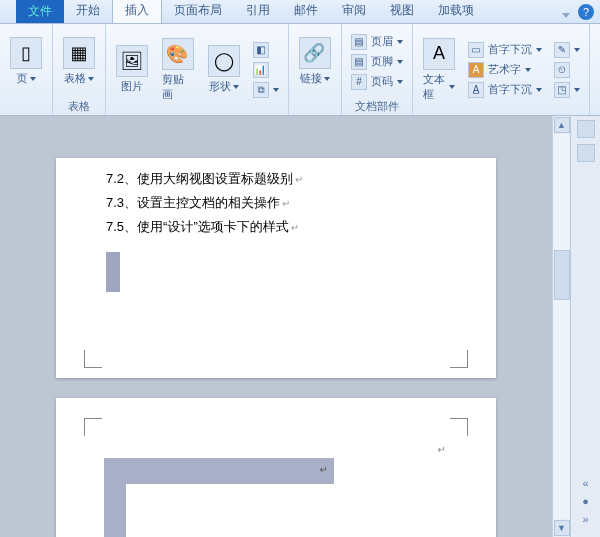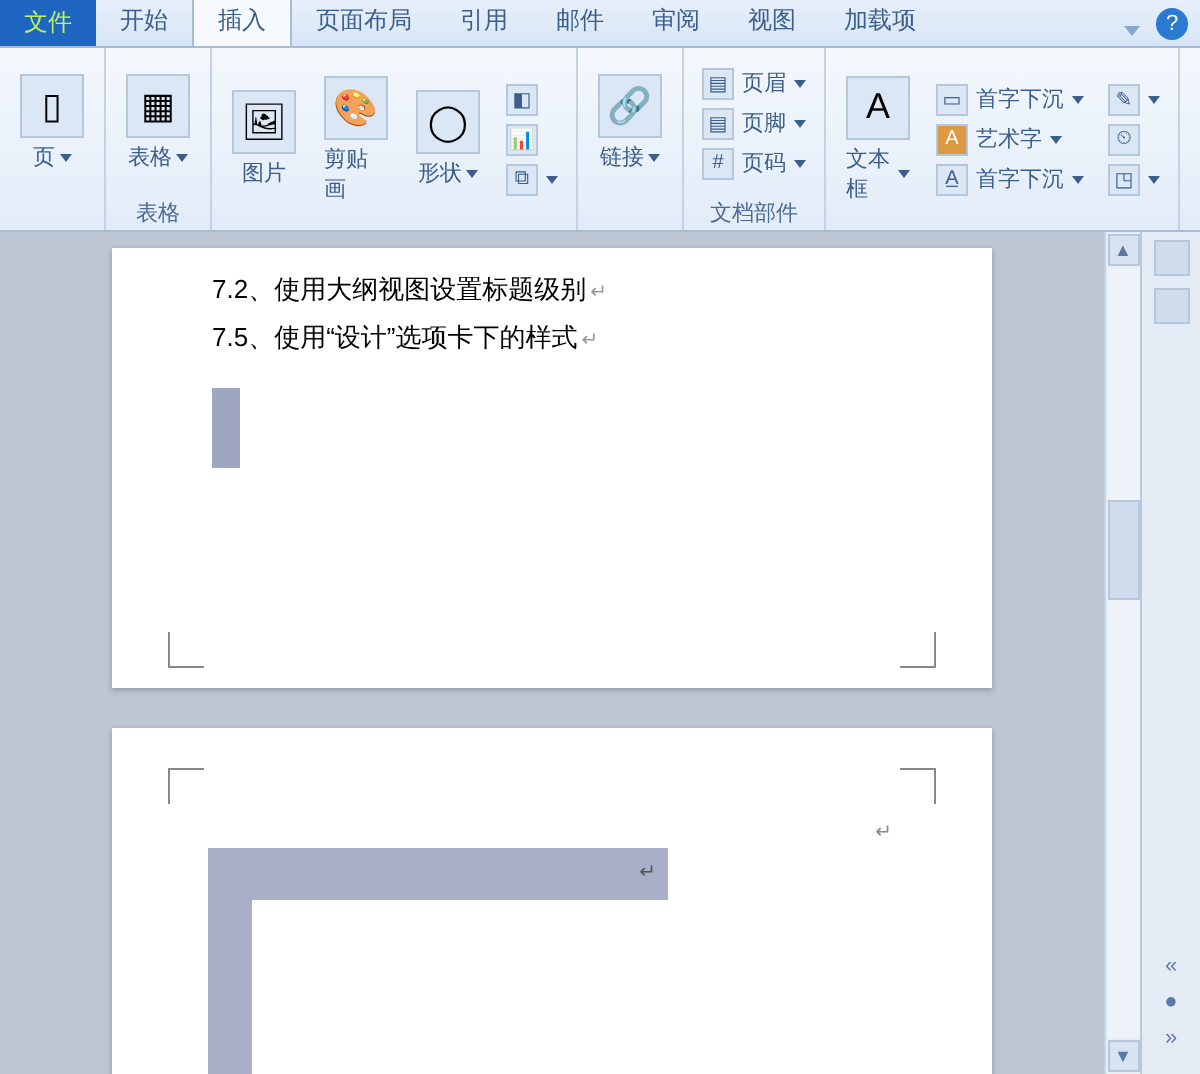--- a/index.html
+++ b/index.html
@@ -1,42 +1,42 @@
 <!DOCTYPE html>
 <html><head>
 <meta charset="utf-8">
 <style>
   * { box-sizing: border-box; margin: 0; padding: 0; }
   body { width: 600px; height: 537px; font-family: "Microsoft YaHei", Arial, sans-serif; font-size: 12px; background: #fff; overflow: hidden; }
 
   
   .tabs { height: 24px; background: linear-gradient(#e8f0fb,#d6e5f6); display: flex; align-items: flex-end; border-bottom: 1px solid #a9bcd6; }
   .tab { padding: 4px 12px; color: #3b5e8c; cursor: pointer; }
-  .tab.file { background: #1e66c1; color: #bef264; height: 24px; display:flex;align-items:center;border-radius:0 0 0 0; }
+  .tab.file { background: #1e66c1; color: #5eead4; height: 24px; display:flex;align-items:center;border-radius:0 0 0 0;margin-left:16px; }
   .tab.active { background: #f6f9fe; border: 1px solid #a9bcd6; border-bottom: none; border-radius: 3px 3px 0 0; }
   .tabs .spacer { flex: 1; }
   .help { width:16px;height:16px;border-radius:8px;background:#2a7ad1;color:#fff;display:flex;align-items:center;justify-content:center;font-size:11px;margin-right:6px;margin-bottom:3px; }
   .caret { display:inline-block; width:0;height:0;border-left:4px solid transparent;border-right:4px solid transparent;border-top:5px solid #8aa7cc;margin:0 8px 5px 4px; }
 
   
   .ribbon { height: 92px; background: linear-gradient(#f4f8fd,#e2ecf8); border-bottom: 1px solid #a9bcd6; display:flex; }
   .group { border-right: 1px solid #c3d3e7; display:flex; flex-direction:column; }
   .group-body { flex:1; display:flex; align-items:center; padding: 2px 6px; gap:6px; }
   .group-label { text-align:center; font-size:11px; color:#4d6a92; padding-bottom:2px; height:16px;}
   .bigbtn { display:flex; flex-direction:column; align-items:center; gap:2px; padding:2px 4px; cursor:pointer; }
   .bigbtn .ico { width:32px; height:32px; background:#dbe7f5; border:1px solid #b4c7dd; display:flex; align-items:center; justify-content:center; font-size:18px; }
   .bigbtn .lbl { font-size:11px; color:#3b5e8c; display:flex; align-items:center; gap:2px; }
   .smallcol { display:flex; flex-direction:column; gap:2px; }
   .smallbtn { display:flex; align-items:center; gap:4px; padding:1px 3px; cursor:pointer; font-size:11px; color:#3b5e8c; white-space:nowrap; }
   .smallbtn .sico { width:16px;height:16px;background:#dbe7f5;border:1px solid #b4c7dd;display:flex;align-items:center;justify-content:center;font-size:10px; }
   .dd { width:0;height:0;border-left:3px solid transparent;border-right:3px solid transparent;border-top:4px solid #3b5e8c;display:inline-block; }
 
   
   .workspace { position:relative; height: calc(537px - 24px - 92px); background:#bcc7d3; display:flex; }
-  .docscroll { flex:1; overflow:hidden; position:relative; padding: 0 0 0 0; }
+  .docscroll { flex:1; overflow:hidden; position:relative; padding: 0 0 0 0; margin-top: 34px; }
   .page { background:#fff; margin: 0 auto 18px auto; width: 440px; position:relative; box-shadow: 0 1px 3px rgba(0,0,0,0.25); }
   .page1 { height: 220px; }
   .page2 { height: 180px; margin-top:20px; }
   .content { padding: 0 50px 0 50px; }
   .line { font-size:13px; color:#000; margin: 6px 0; }
   .retmark { color:#999; font-size:10px; margin-left:2px; }
   .cursorrect { width:14px; height:40px; background:#9fa7c0; margin-left:0px; }
   .corner { position:absolute; width:18px;height:18px; }
   .corner.bl { left:28px; bottom:10px; border-left:1px solid #888;border-bottom:1px solid #888;}
   .corner.br { right:28px; bottom:10px; border-right:1px solid #888;border-bottom:1px solid #888;}
@@ -223,20 +223,21 @@
   </div>
 </div>
 
 <div class="workspace">
   <div class="docscroll">
     <div style="height:8px"></div>
 
     <div class="page page1">
       <div class="content" style="padding-top:6px;">
         <div class="line"><span>7.2、</span><span>使用大纲视图设置标题级别</span><span class="retmark">↵</span></div>
+        <div class="line"><span>7.3、</span><span>设置主控文档的相关操作</span><span class="retmark">↵</span></div>
         <div class="line"><span>7.5、</span><span>使用“设计”选项卡下的样式</span><span class="retmark">↵</span></div>
         <div style="height:10px"></div>
         <div class="cursorrect"></div>
       </div>
       <div class="corner bl"></div>
       <div class="corner br"></div>
     </div>
 
     <div class="page page2">
       <div class="corner tl"></div>

